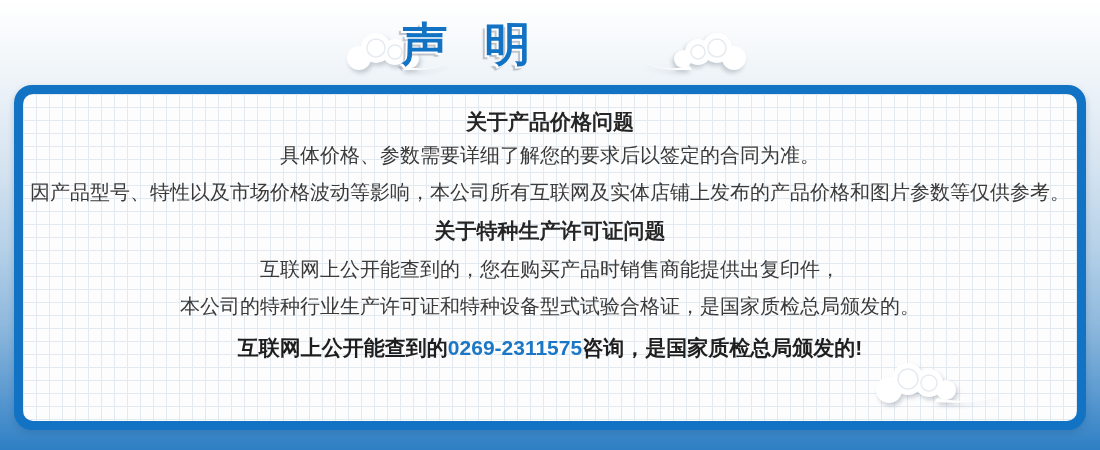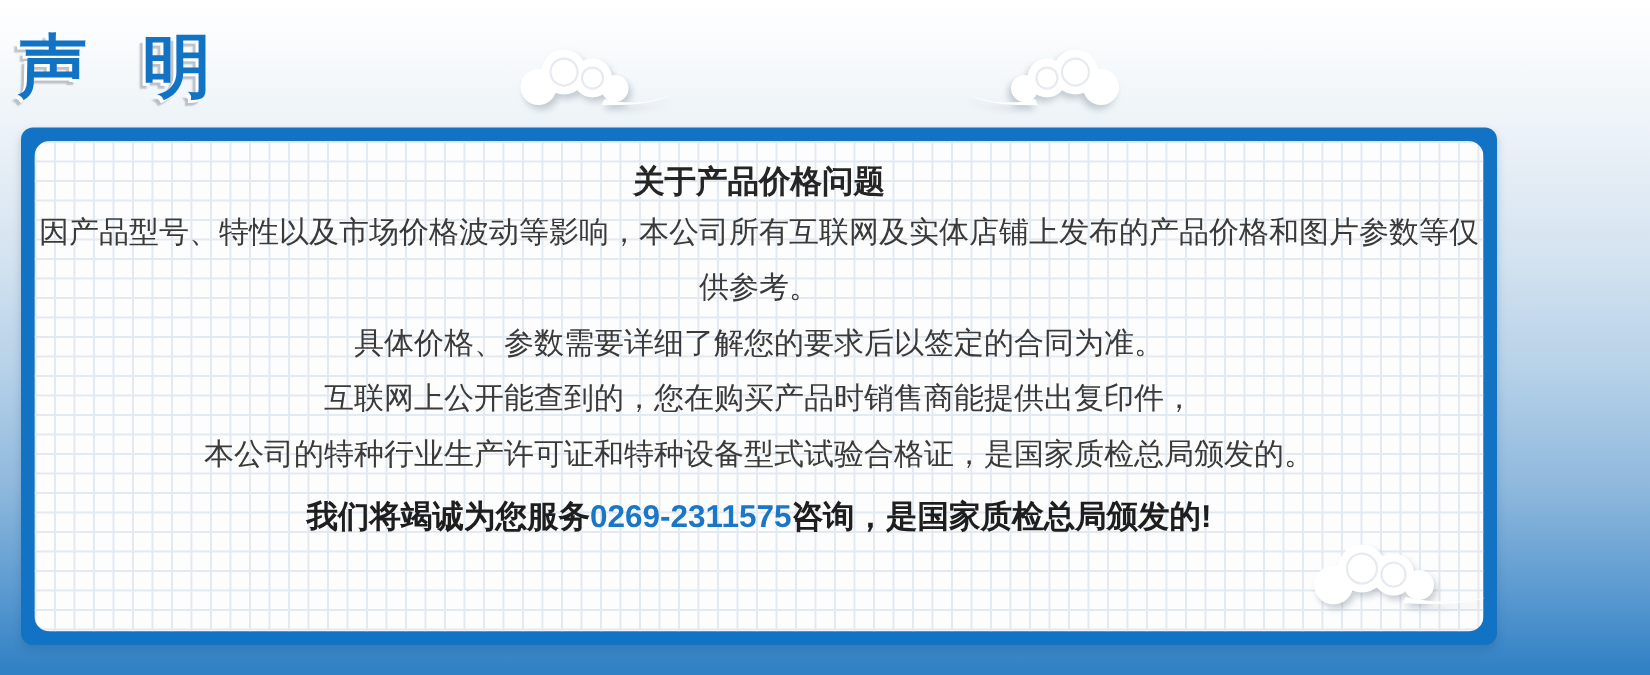--- a/index.html
+++ b/index.html
@@ -8,39 +8,39 @@
     font-family: "Liberation Sans", "DejaVu Sans", sans-serif;
     position: relative;
     background: linear-gradient(180deg,
       #ffffff 0%, #f6f9fb 10%, #e9f0f7 22%, #d4e3f0 38%,
       #b6d1e8 55%, #8fb9dd 72%, #5a99d0 88%, #2e7fc4 100%);
   }
 
   
   .header {
     position: absolute; top: 8px; left: 0; width: 932px; height: 72px;
-    display: flex; align-items: center; justify-content: flex-start;
+    display: flex; align-items: center; justify-content: center;
   }
   .title {
     font-size: 46px; font-weight: bold; color: #1273c4;
     letter-spacing: 12px; line-height: 1;
     text-shadow: -2px 2px 0 #ffffff, -4px 4px 1px rgba(140,148,158,0.55);
     padding-left: 12px; 
     z-index: 2;
   }
   .cloud { position: absolute; z-index: 1; }
   .cloud svg { filter: drop-shadow(2px 3px 2px rgba(110,122,138,0.35)); }
   .cloud-left  { left: 343px; top: 18px; }
   .cloud-right { left: 640px; top: 18px; transform: scaleX(-1); }
 
   
   .box {
-    position: absolute; left: 14px; top: 85px; width: 984px; height: 345px;
+    position: absolute; left: 14px; top: 85px; width: 1072px; height: 345px;
     background: #1273c4;
-    border-radius: 8px;
+    border-radius: 18px;
     padding: 9px;
     box-shadow: 0 3px 6px rgba(30,80,130,0.25);
   }
   .box-inner {
     width: 100%; height: 100%;
     border-radius: 10px;
     background-color: #fdfdfe;
     background-image:
       linear-gradient(#e2e9f1 1px, transparent 1px),
       linear-gradient(90deg, #e2e9f1 1px, transparent 1px);
@@ -103,28 +103,29 @@
         <circle cx="52" cy="26" r="7"></circle>
       </g>
     </svg>
   </span>
 </div>
 
 <div class="box">
   <div class="box-inner">
 
     <div class="heading">关于产品价格问题</div>
+    <div class="body-line">具体价格、参数需要详细了解您的要求后以签定的合同为准。</div>
     <div class="body-line">因产品型号、特性以及市场价格波动等影响，本公司所有互联网及实体店铺上发布的产品价格和图片参数等仅供参考。</div>
-    <div class="body-line">具体价格、参数需要详细了解您的要求后以签定的合同为准。</div>
 
+    <div class="heading heading-2">关于特种生产许可证问题</div>
     <div class="body-line">互联网上公开能查到的，您在购买产品时销售商能提供出复印件，</div>
     <div class="body-line">本公司的特种行业生产许可证和特种设备型式试验合格证，是国家质检总局颁发的。</div>
 
     <div class="footer-line">
-      <span>我们将竭诚为您服务</span><span class="phone">0269-2311575</span><span>咨询，是国家质检总局颁发的!</span>
+      <span>互联网上公开能查到的</span><span class="phone">0269-2311575</span><span>咨询，是国家质检总局颁发的!</span>
     </div>
 
     <span class="cloud cloud-bottom">
       <svg width="140" height="52" viewBox="0 0 140 52">
         <g fill="#ffffff">
           <circle cx="18" cy="34" r="13"></circle>
           <circle cx="37" cy="23" r="16"></circle>
           <circle cx="58" cy="27" r="14"></circle>
           <circle cx="75" cy="34" r="10"></circle>
           <path d="M66 42 Q100 50 134 38 Q108 49 64 46 Z"></path>

